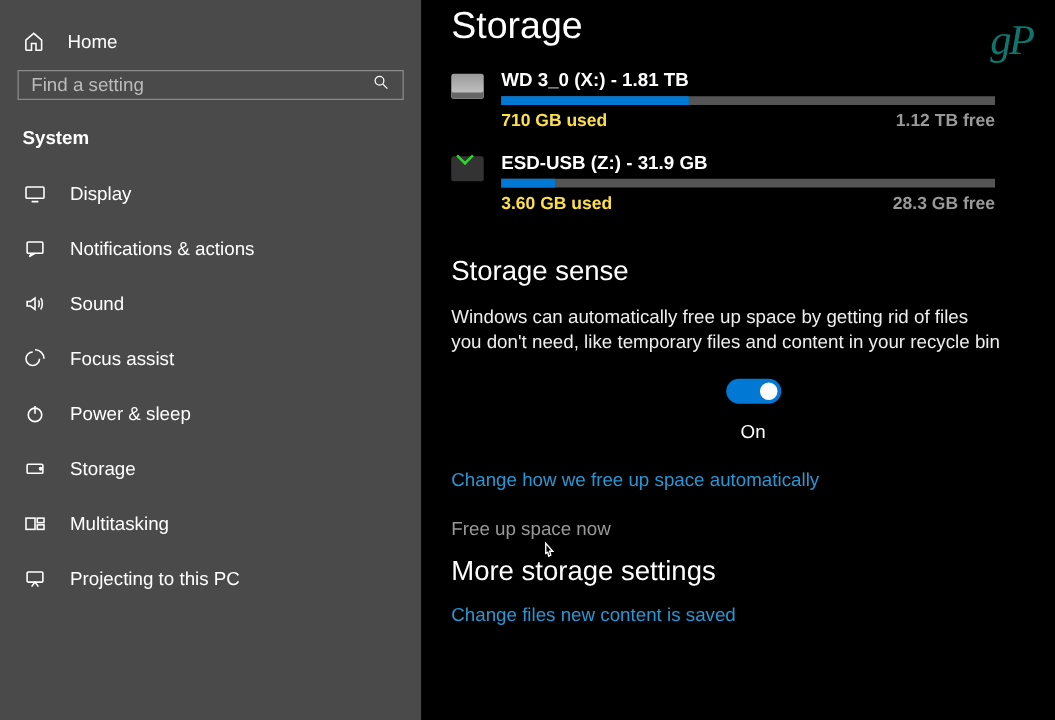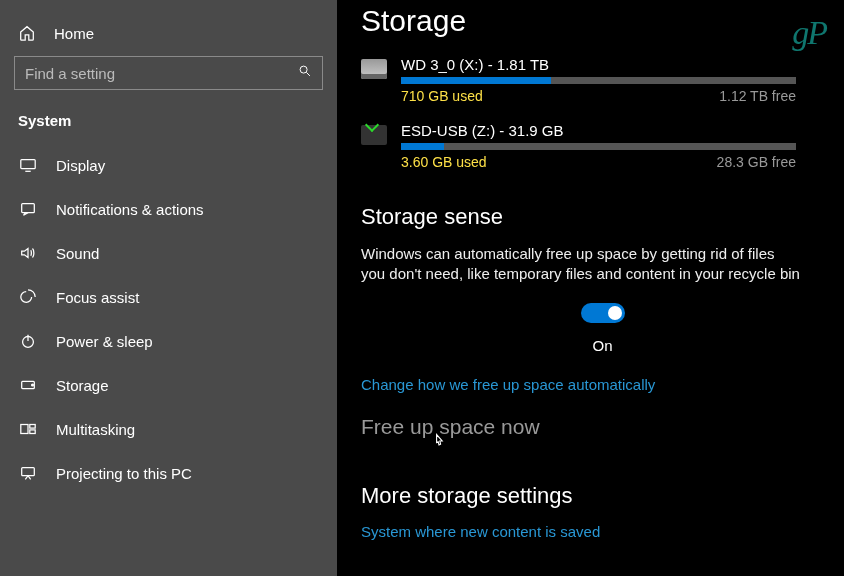--- a/index.html
+++ b/index.html
@@ -18,21 +18,21 @@
   }
   .home-row {
     display: flex; align-items: center;
     padding: 6px 18px 14px 18px;
     gap: 18px; cursor: pointer;
   }
   .home-row .icon { width: 18px; height: 18px; display:flex; align-items:center; justify-content:center;}
   .home-label { font-size: 15px; }
   .search-wrap { padding: 0 14px 14px 14px; }
   .search-box {
-    width: 100%; height: 34px;
+    width: 100%; height: 24px;
     border: 1px solid #8a8a8a;
     background: transparent;
     display: flex; align-items: center;
     padding: 0 10px; justify-content: space-between;
   }
   .search-input {
     background: transparent; border: none; outline: none;
     color: #ddd; font-size: 15px; width: 90%;
   }
   .search-input::placeholder { color: #bbb; }
@@ -64,41 +64,41 @@
   }
   .drive-icon.usb {
     background:#333; border-radius:2px;
   }
   .drive-icon.usb::after{
     content:''; position:absolute; left:6px; top:-5px;
     width:8px; height:8px; border:2px solid #2bd92b;
     border-top:none; border-left:none;
     transform:rotate(45deg);
   }
-  .drive-info { flex:1; padding-right:44px;}
+  .drive-info { flex:1; padding-right:44px;font-weight:bold;}
   .drive-name { font-size:15px; margin-bottom:4px;}
   .bar { width:395px; height:7px; background:#555; margin-bottom:4px; position:relative;}
   .bar-fill { height:100%; background:#0078d4; }
   .drive-stats { display:flex; justify-content:space-between; width:395px; font-size:14px;}
   .used { color:#fde047; }
   .free { color:#999; }
   .section-heading { font-size:22px; font-weight:300; margin-bottom:14px;}
   .desc { font-size:15px; line-height:1.35; color:#eee; max-width:440px; margin-bottom:18px;}
   .toggle-row { display:flex; align-items:center; gap:14px; margin-bottom:22px;flex-direction:column;}
   .toggle {
     width:44px; height:20px; border-radius:10px;
     background:#0078d4; position:relative; cursor:pointer;
   }
   .toggle-knob {
     position:absolute; right:3px; top:3px;
     width:14px; height:14px; border-radius:50%; background:#fff;
   }
   .toggle-label { font-size:15px; }
   .link { color:#2997d4; font-size:15px; margin-bottom:22px; cursor:pointer; display:block;}
-  .link-muted { color:#999; font-size:21px; margin-bottom:44px; cursor:pointer; display:block; position:relative;}
+  .link-muted { color:#999; font-size:15px; margin-bottom:12px; cursor:pointer; display:block; position:relative;}
   .cursor-ptr {
     position:absolute; left:70px; top:18px;
     font-size:16px; color:#fff;
   }
   .watermark {
     position:absolute; top:14px; right:18px;
     font-size:34px; font-family:Georgia,serif; font-style:italic;
     color:#0f766e; letter-spacing:-2px;
   }
   svg { stroke:#fff; fill:none; stroke-width:1.4; }
@@ -248,16 +248,16 @@
   <span class="link-muted">
     <span>Free up space now</span>
     <span class="cursor-ptr">
       <svg viewBox="0 0 20 20" width="16" height="16" fill="#fff" stroke="#000" stroke-width="0.6">
           <path d="M7 2v10l2-1 1 4 2-1-1-4h3L7 2z"></path>
         </svg>
     </span>
   </span>
 
   <div class="section-heading">More storage settings</div>
-  <span class="link">System where new content is saved</span>
+  <span class="link">Change files new content is saved</span>
 </div>
 
 <div class="watermark">gP</div>
 
 </body></html>

